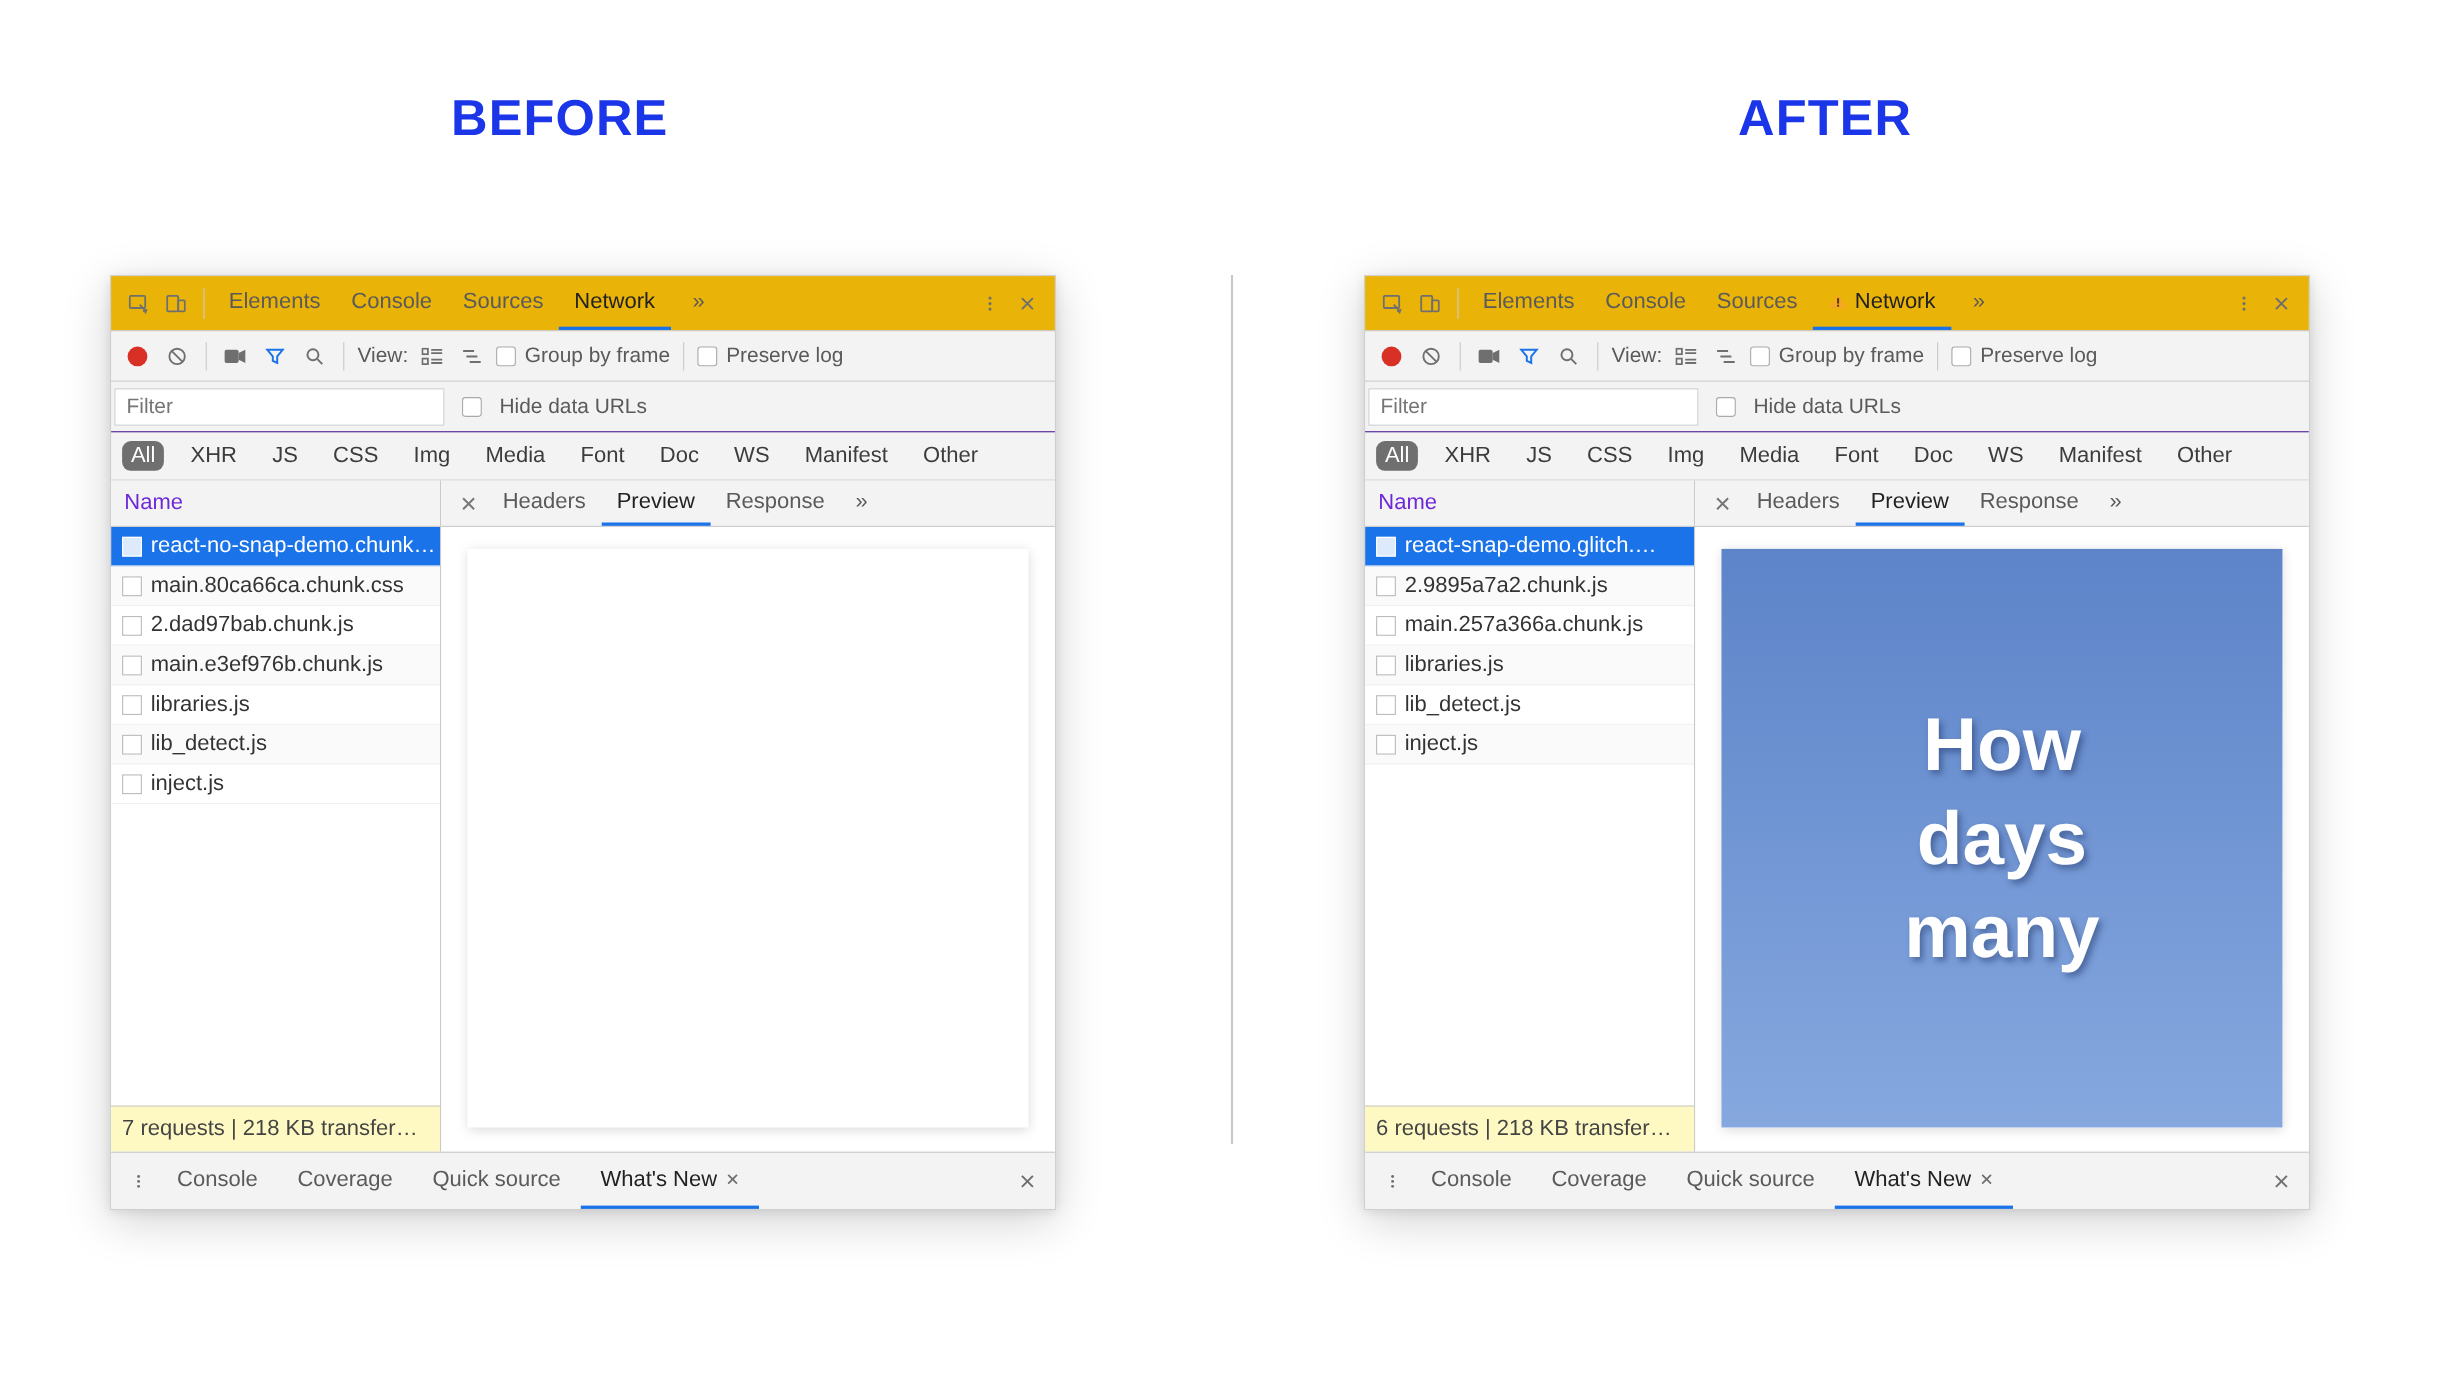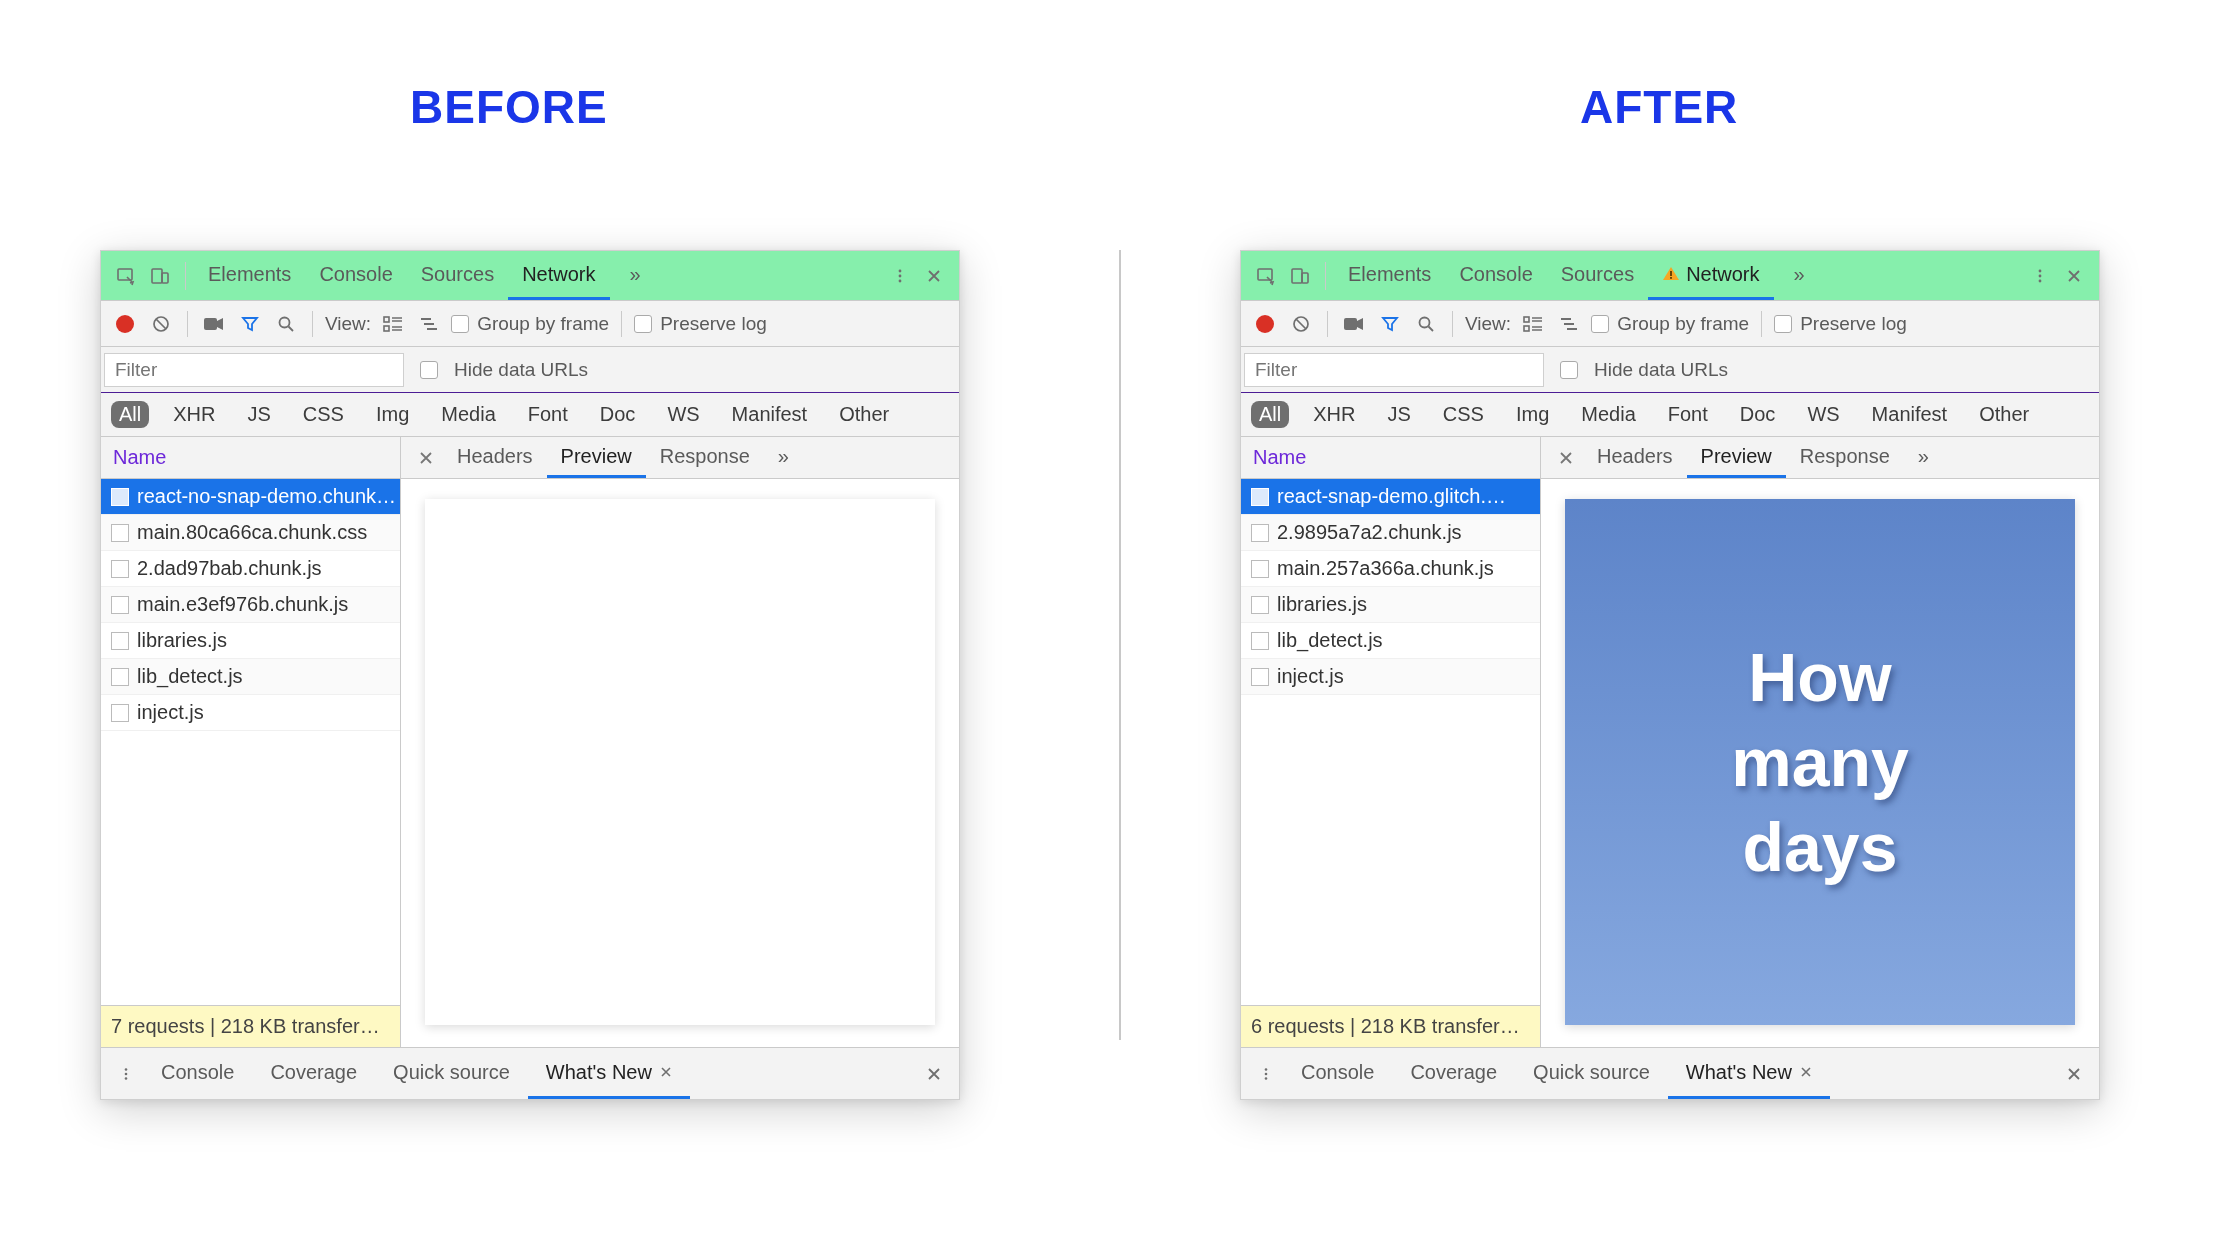--- a/index.html
+++ b/index.html
@@ -37,21 +37,21 @@
     box-shadow: 0 10px 40px rgba(0,0,0,.18), 0 2px 10px rgba(0,0,0,.1);
     display: flex;
     flex-direction: column;
     overflow: hidden;
   }
   
   .topbar {
     display: flex;
     align-items: center;
     border-bottom: 1px solid #cacaca;
-    background: #86efac;
+    background: #eab308;
     height: 50px;
     padding: 0 8px;
   }
   .topbar .ibtn {
     width: 34px; height: 34px;
     display: flex; align-items: center; justify-content: center;
     color: #6f6f6f;
     cursor: pointer;
   }
   .topbar .sep { width:1px; height:28px; background:#cacaca; margin:0 8px; }
@@ -532,22 +532,22 @@
         </div>
         <div class="tab">Headers</div>
         <div class="tab active">Preview</div>
         <div class="tab">Response</div>
         <div class="tab">»</div>
       </div>
       <div class="preview-area">
         <div class="preview-box blue">
           <div class="preview-text">
             <div>How</div>
+            <div>days</div>
             <div>many</div>
-            <div>days</div>
           </div>
         </div>
       </div>
     </div>
   </div>
 
   <div class="drawer">
     <div class="dots">
       <svg width="14" height="14" viewBox="0 0 14 14" fill="currentColor">
           <circle cx="7" cy="2.5" r="1.3"></circle>

